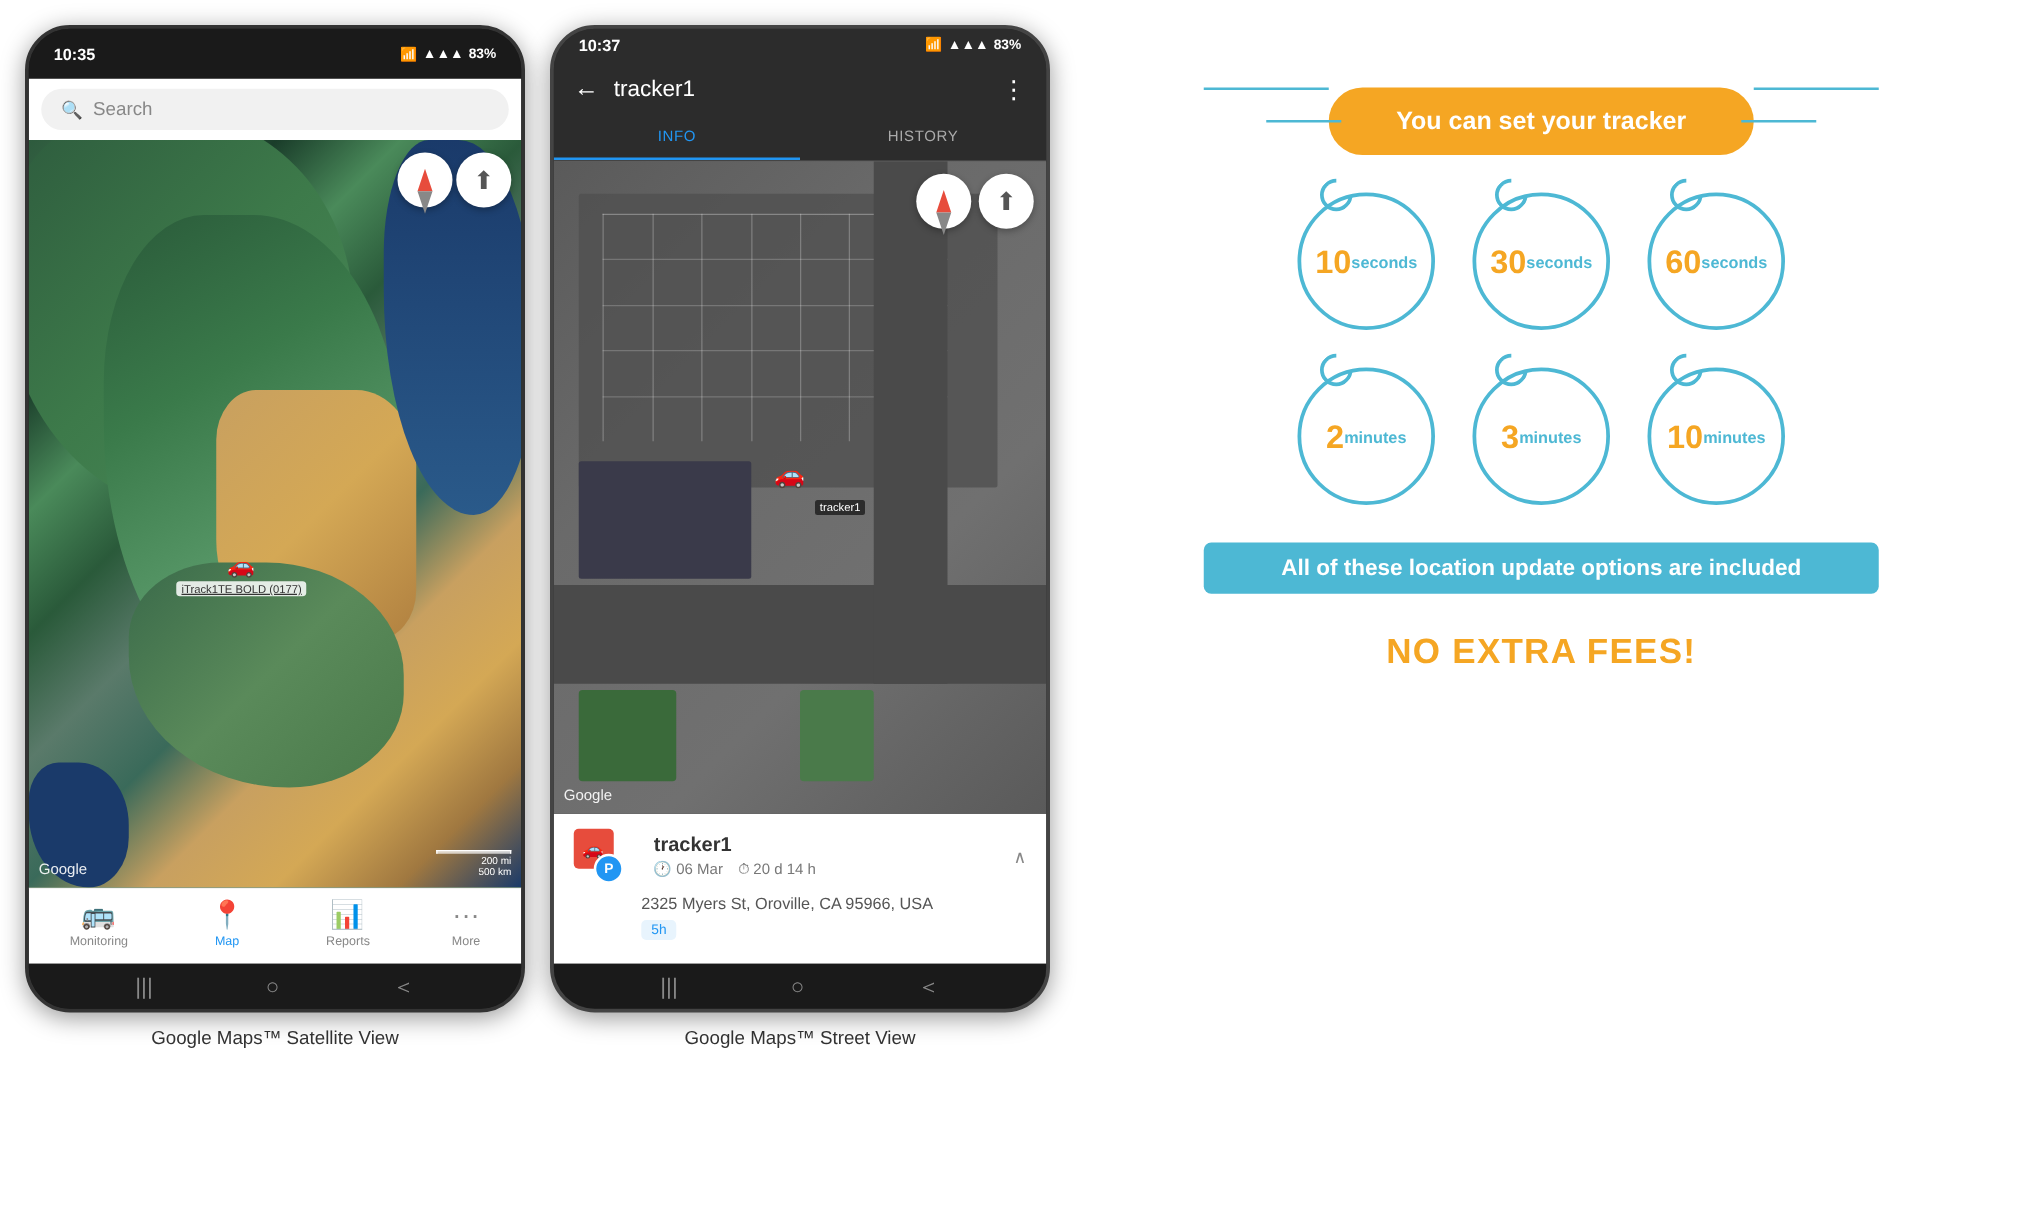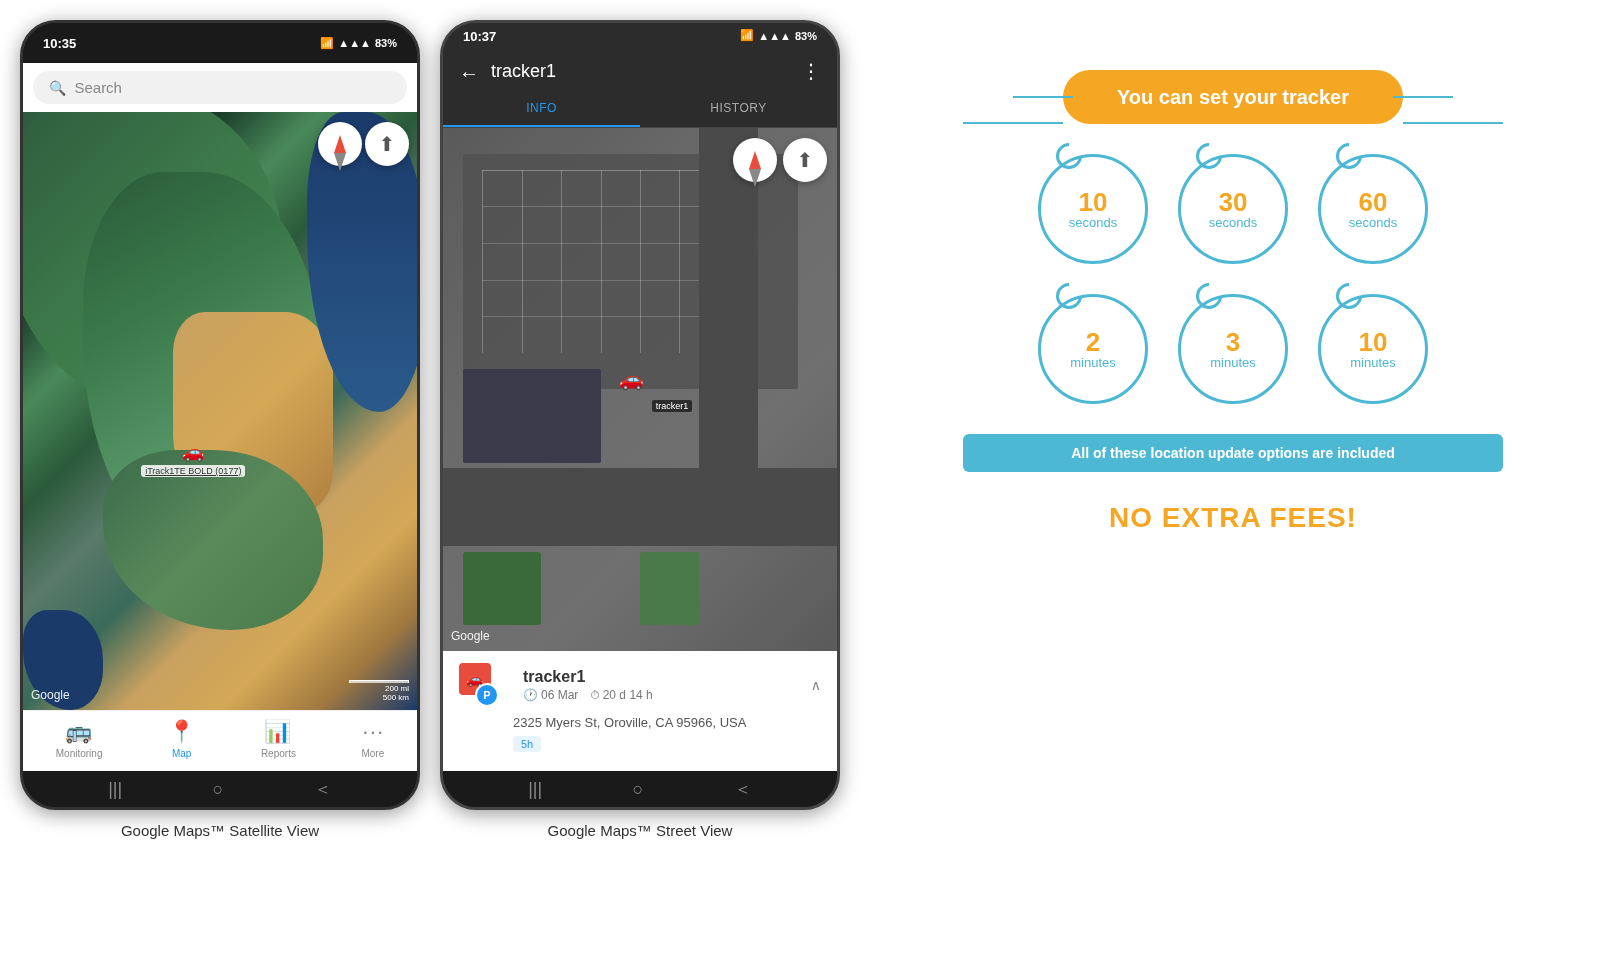--- a/index.html
+++ b/index.html
@@ -490,21 +490,21 @@
       gap: 30px;
       justify-content: center;
     }
 
     .time-circle {
       width: 110px;
       height: 110px;
       border-radius: 50%;
       border: 3px solid #4db8d4;
       display: flex;
-      flex-direction: column;
+      flex-direction: row;
       align-items: center;
       justify-content: center;
       position: relative;
       background: #fff;
     }
 
     .time-circle::before {
       content: '';
       position: absolute;
       top: -14px;
@@ -520,34 +520,34 @@
     .time-number {
       font-size: 26px;
       font-weight: 700;
       color: #f5a623;
       line-height: 1;
     }
 
     .time-unit {
       font-size: 13px;
       color: #4db8d4;
-      font-weight: 400;
+      font-weight: 700;
     }
 
     .included-banner {
       background: #4db8d4;
       border-radius: 6px;
       padding: 10px 20px;
       text-align: center;
       width: 100%;
     }
 
     .included-text {
       color: #fff;
-      font-size: 14px;
+      font-size: 18px;
       font-weight: 600;
     }
 
     .no-fees-text {
       color: #f5a623;
       font-size: 28px;
       font-weight: 900;
       letter-spacing: 1px;
     }
 
@@ -757,21 +757,21 @@
       <span class="home-btn">＜</span>
     </div>
 
   </div>
   <div class="caption">Google Maps™ Street View</div>
 </div>
 
 <div class="info-panel">
   <div class="info-graphic">
 
-    <div style="display:flex;align-items:flex-end;width:100%;gap:0;">
+    <div style="display:flex;align-items:flex-start;width:100%;gap:0;">
       <div style="flex:1;height:2px;background:#4db8d4;"></div>
       <div class="orange-banner" style="flex:0 0 auto;width:340px;margin:0;">
         <div class="banner-text">You can set your tracker</div>
       </div>
       <div style="flex:1;height:2px;background:#4db8d4;"></div>
     </div>
 
     <div class="circles-row">
       <div class="time-circle">
         <span class="time-number">10</span>

